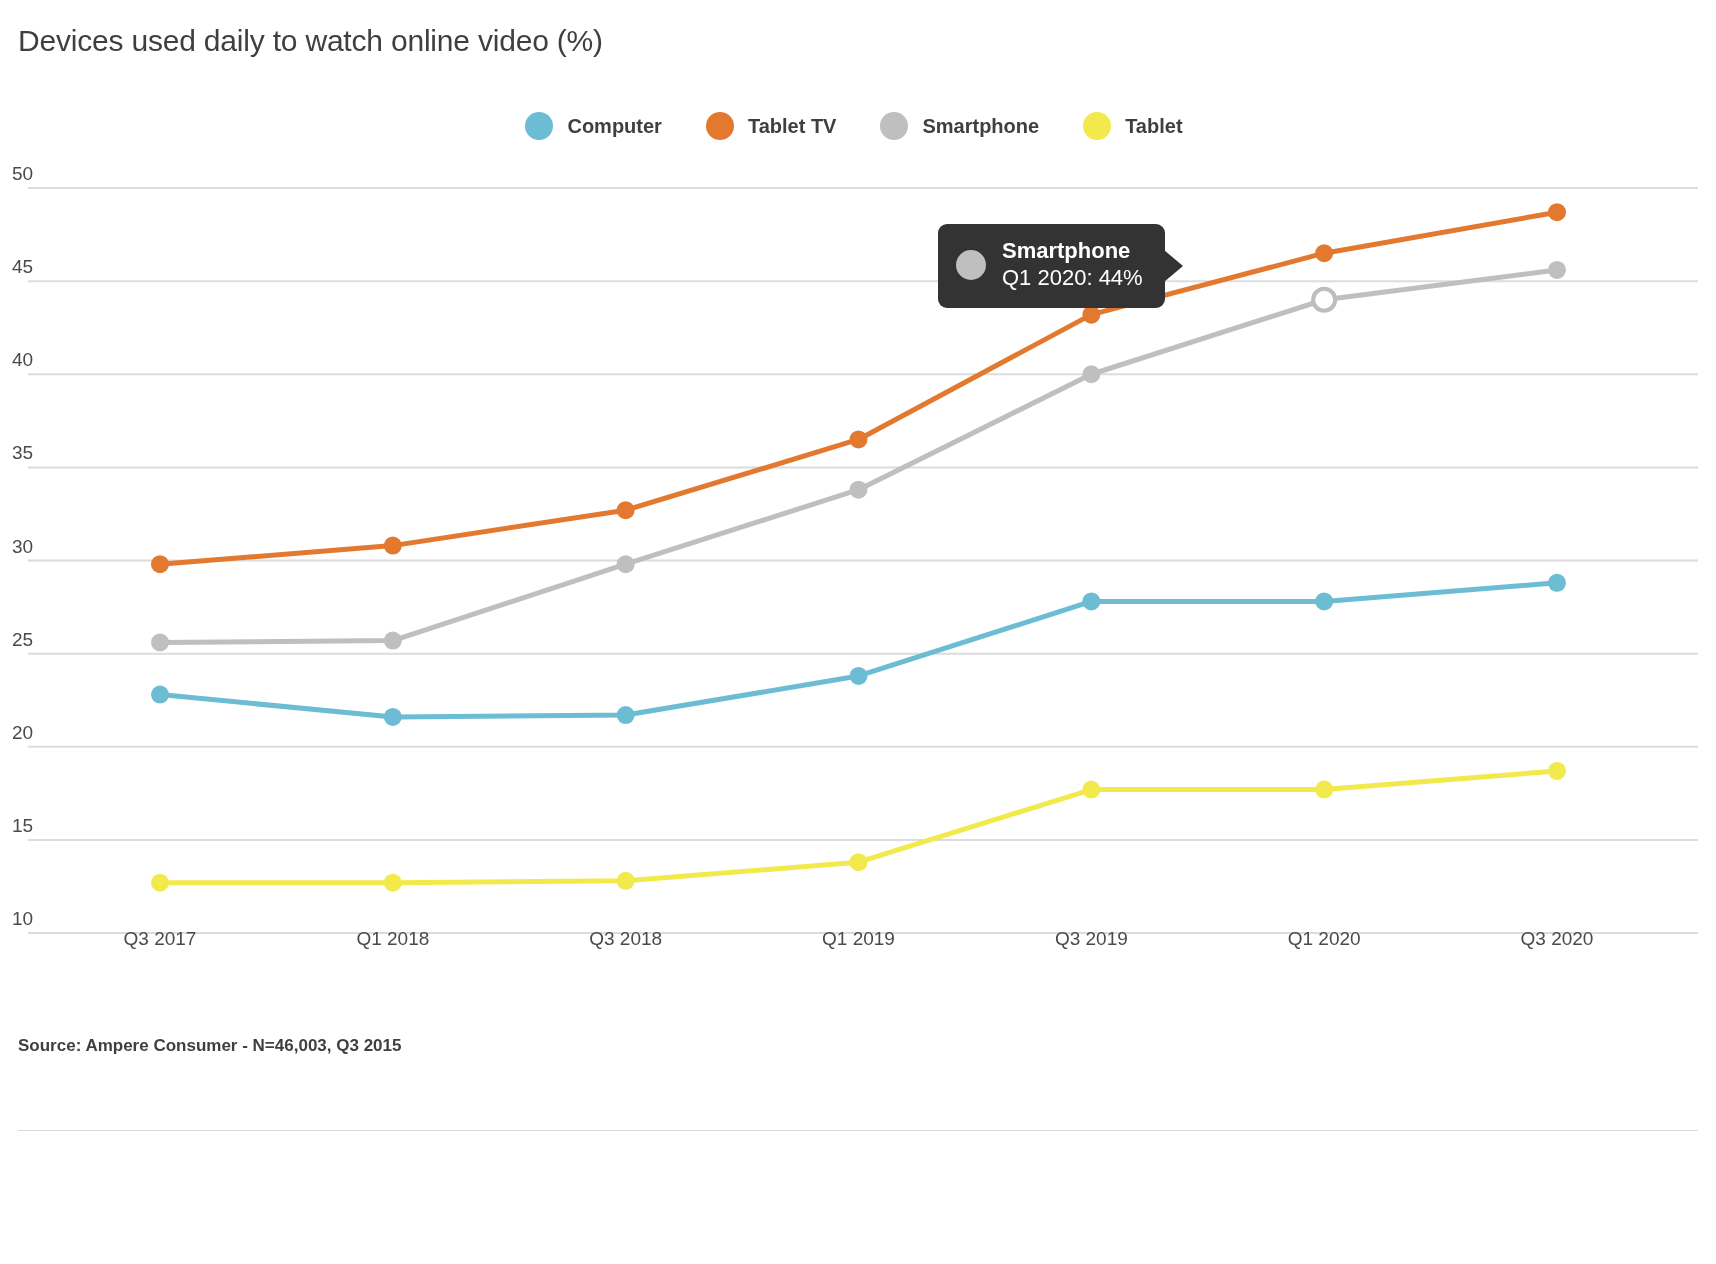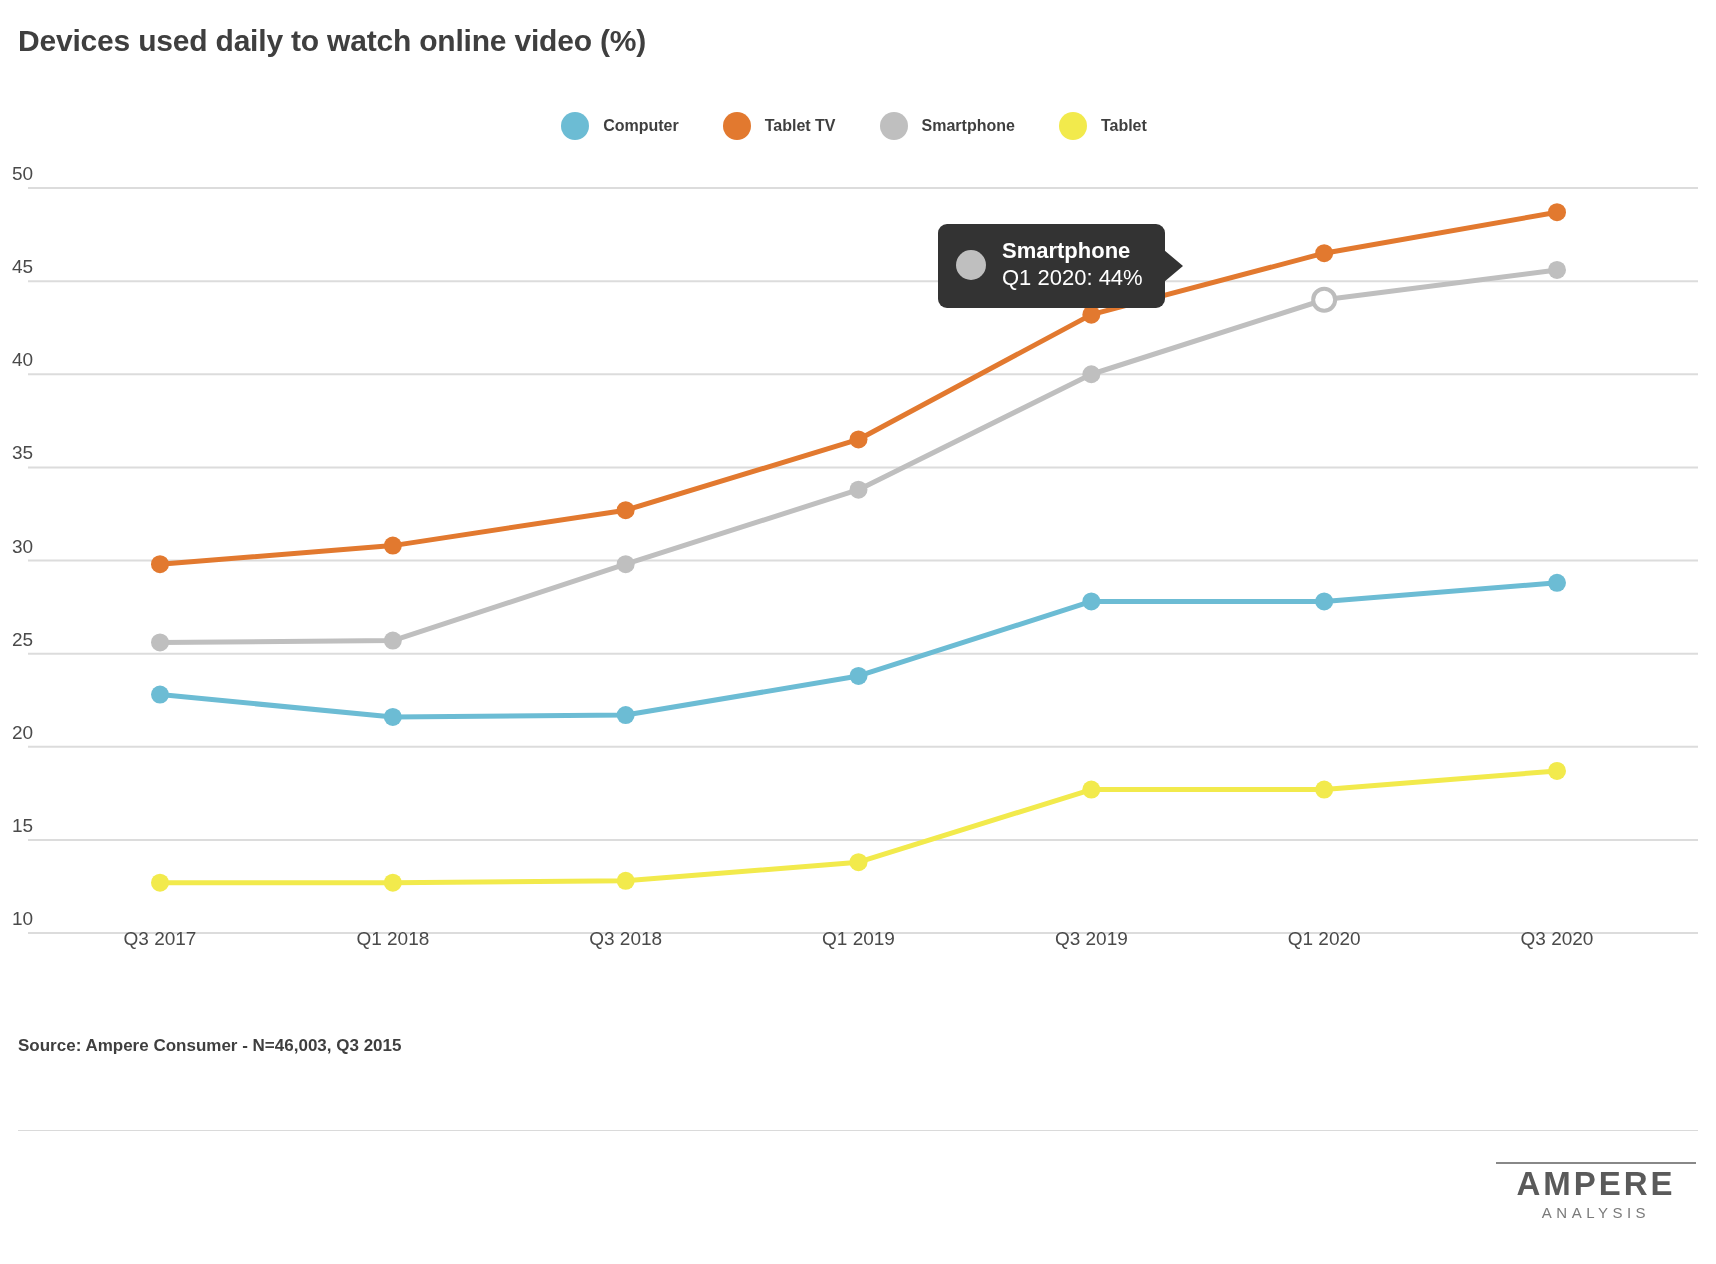--- a/index.html
+++ b/index.html
@@ -17,21 +17,21 @@
   }
   .page {
     position: absolute;
     inset: 0;
   }
   .chart-title {
     position: absolute;
     left: 18px;
     top: 24px;
     font-size: 30px;
-    font-weight: 700;
+    font-weight: 400;
     letter-spacing: -0.2px;
     color: #3f3f3f;
   }
   .legend {
     position: absolute;
     left: 0;
     top: 112px;
     width: 1716px;
     display: flex;
     justify-content: center;
@@ -44,21 +44,21 @@
     margin-right: 44px;
   }
   .legend-item:last-child { margin-right: 8px; }
   .legend-swatch {
     width: 28px;
     height: 28px;
     border-radius: 50%;
     margin-right: 14px;
   }
   .legend-label {
-    font-size: 16px;
+    font-size: 20px;
     font-weight: 700;
     color: #3f3f3f;
     text-align: right;
   }
   .plot {
     position: absolute;
     left: 0;
     top: 150px;
     width: 1716px;
     height: 800px;
@@ -249,19 +249,14 @@
     <span>
       <div class="tooltip-title">Smartphone</div>
       <div class="tooltip-value">Q1 2020: 44%</div>
     </span>
     <span class="tooltip-arrow"></span>
   </div>
 
   <div class="source">Source: Ampere Consumer - N=46,003, Q3 2015</div>
   <div class="footer-rule"></div>
 
-  <div class="brand">
-    <div class="brand-rule"></div>
-    <div class="brand-name">AMPERE</div>
-    <div class="brand-sub">ANALYSIS</div>
-  </div>
 
 </div>
 
 </body></html>

